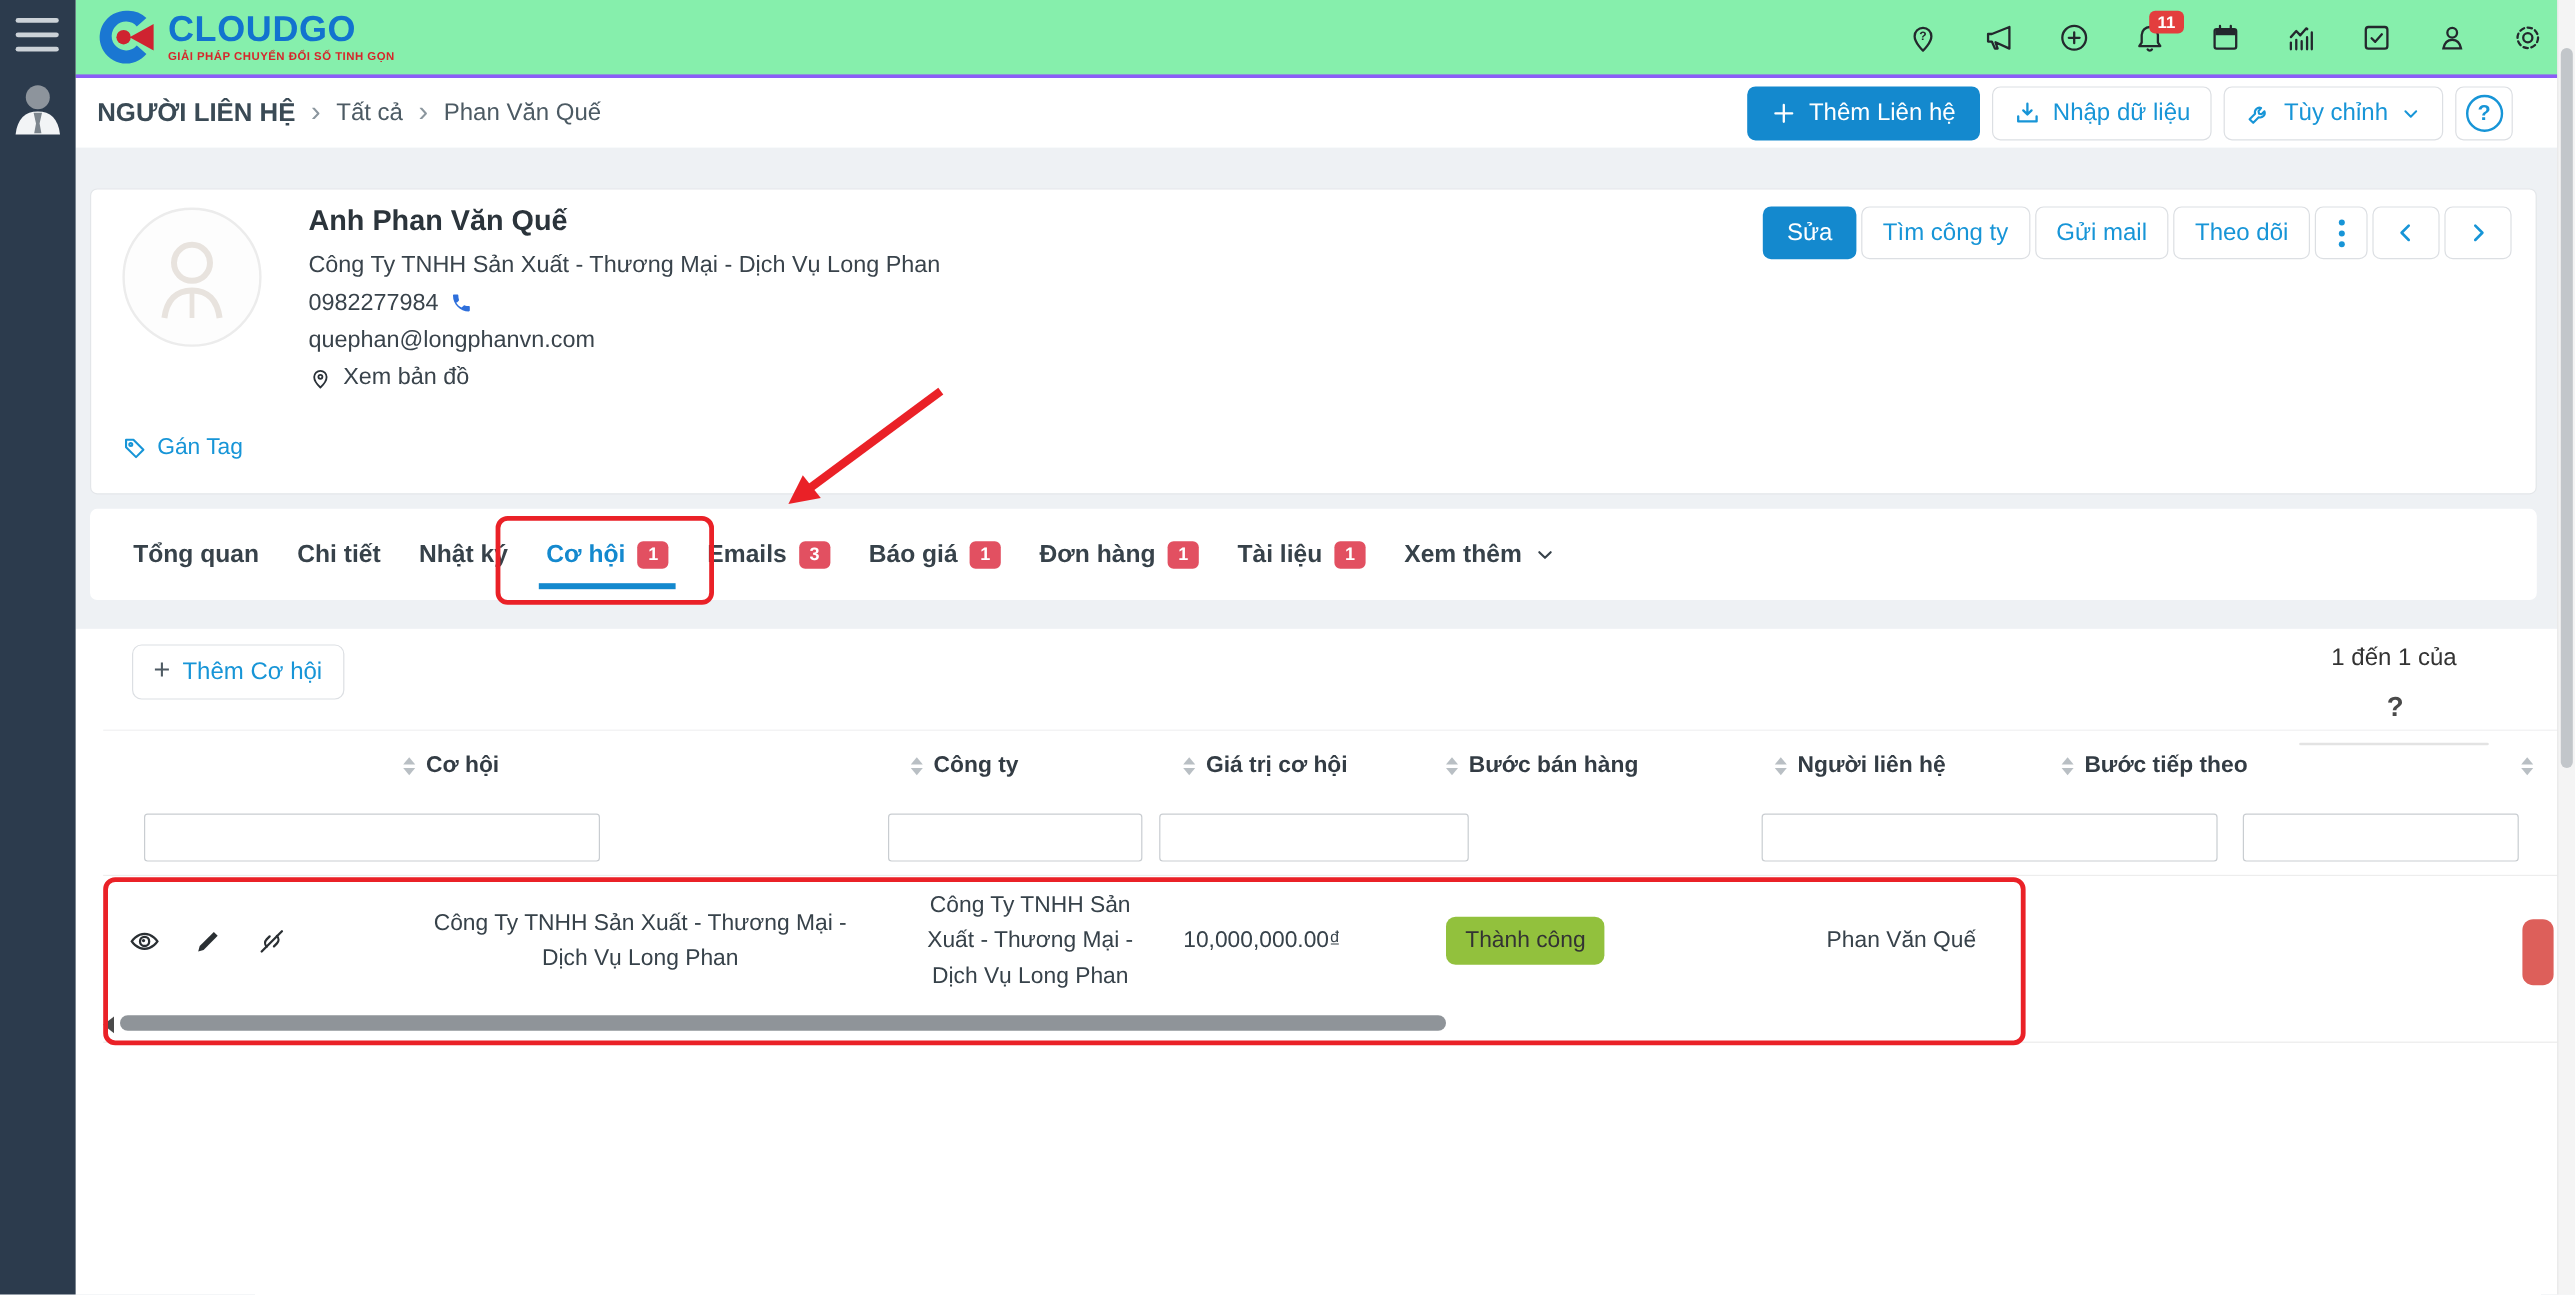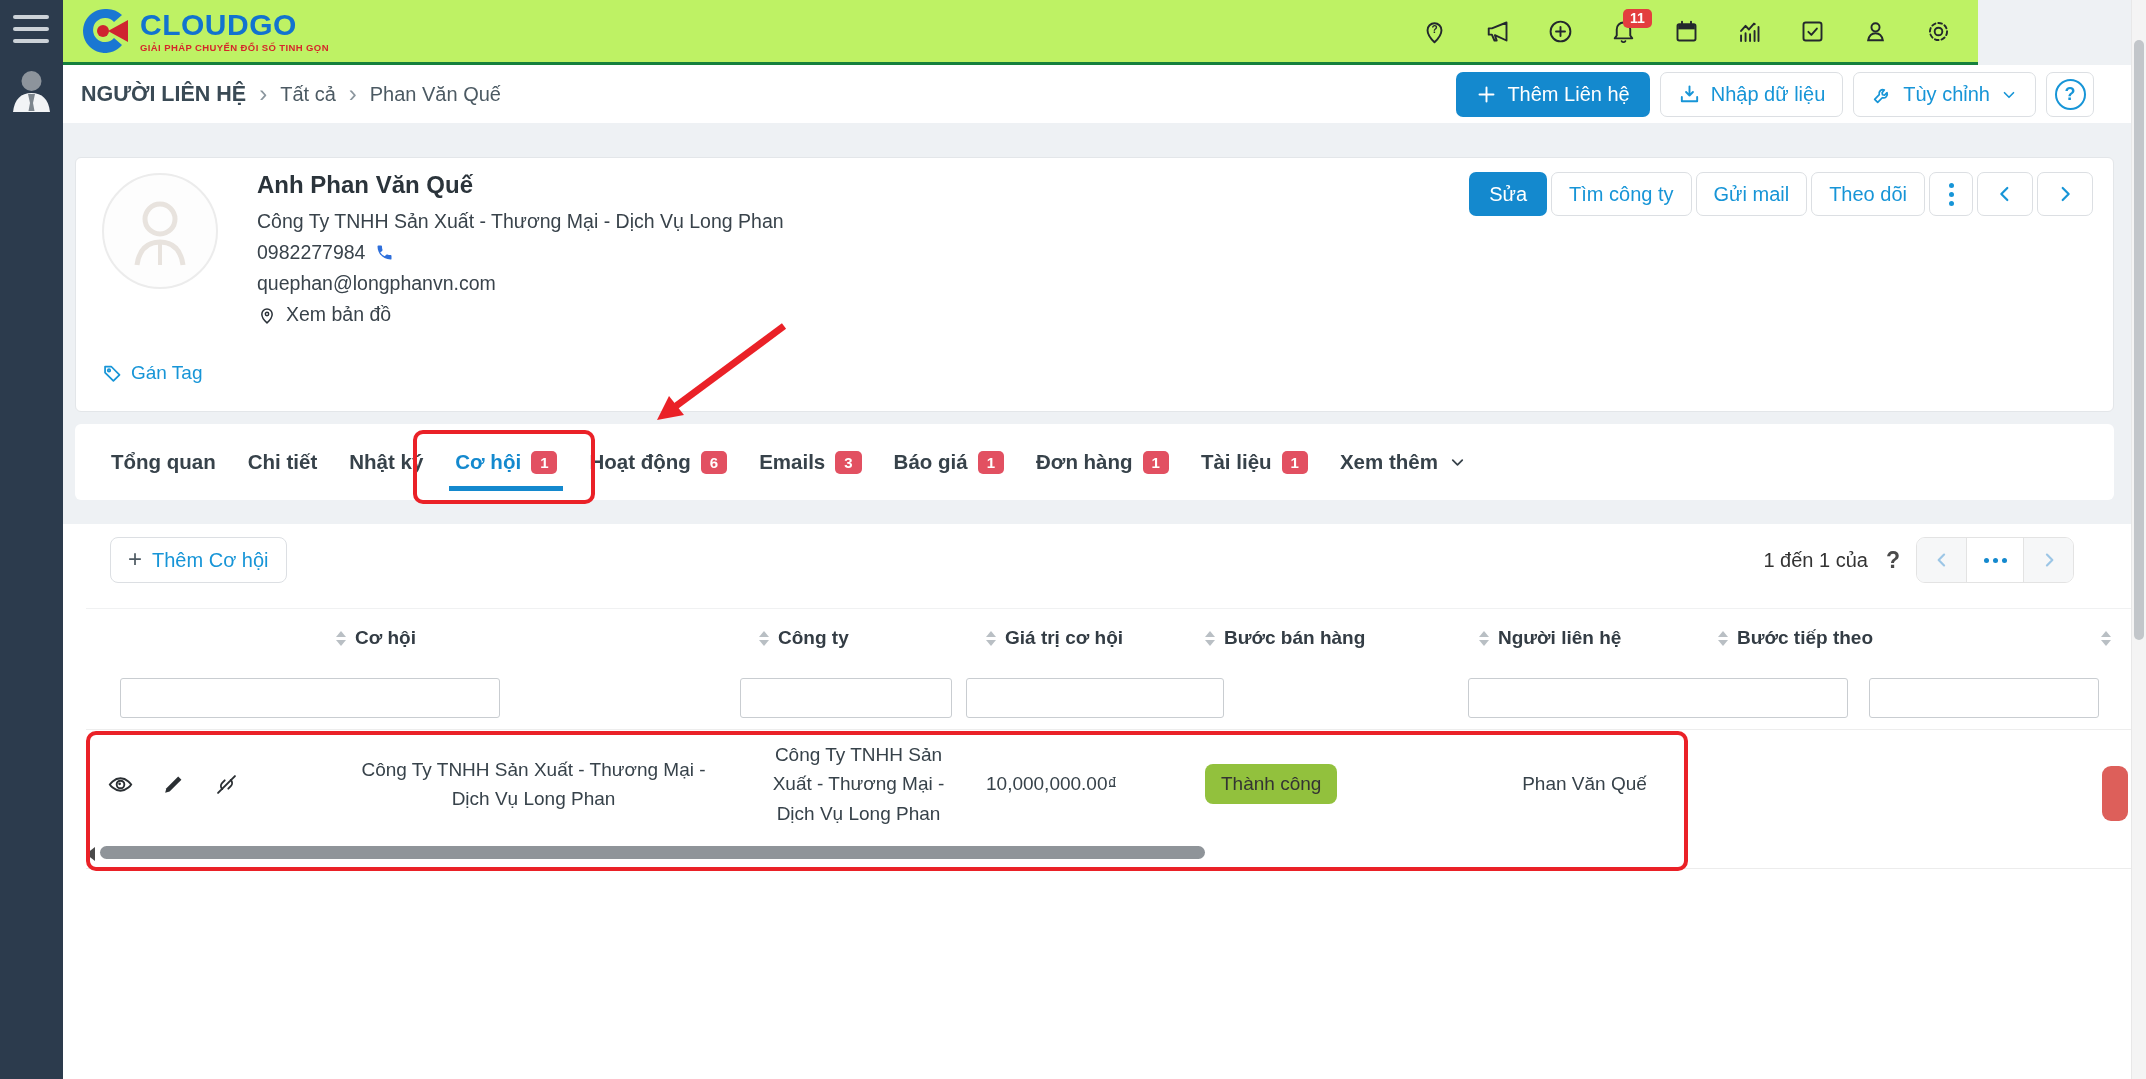--- a/index.html
+++ b/index.html
@@ -7,22 +7,22 @@
        font-family:"Liberation Sans","DejaVu Sans",sans-serif;color:#37424a;}
   svg{display:block}
 
   
   .sidebar{position:absolute;left:0;top:0;width:63px;height:100%;background:#2c3b4d;z-index:6;}
   .hamburger{position:absolute;left:13px;top:15px;width:36px;cursor:pointer;}
   .hamburger i{display:block;height:4px;background:#ccd2d8;border-radius:2px;margin-bottom:8px;}
   .side-user{position:absolute;left:11px;top:68px;}
 
   
-  .topbar{position:absolute;left:63px;top:0;width:1915px;height:62px;background:#bef264;
-          border-bottom:3px solid #15803d;z-index:4;}
+  .topbar{position:absolute;left:63px;top:0;width:2083px;height:62px;background:#86efac;
+          border-bottom:3px solid #8b5cf6;z-index:4;}
   .logo{position:absolute;left:16px;top:5px;display:flex;align-items:center;gap:9px;}
   .logo-text .brand{font-size:30px;font-weight:800;color:#1273cf;letter-spacing:.5px;line-height:30px;}
   .logo-text .tagline{font-size:9.5px;font-weight:700;color:#d6262b;letter-spacing:.4px;margin-top:2px;}
   .gsearch{position:absolute;left:492px;top:9px;width:478px;height:42px;border:1.5px solid #d9dde1;
            border-radius:8px;display:flex;align-items:center;padding:0 14px;gap:11px;background:#fff;}
   .gsearch input{border:none;outline:none;flex:1;font-size:20px;color:#333;background:transparent;
                  font-family:inherit;}
   .gsearch input::placeholder{color:#a7adb3;}
   .topbar-icons{position:absolute;right:26px;top:0;height:62px;display:flex;align-items:center;gap:36px;}
   .tb-ic{position:relative;cursor:pointer;color:#23282d;}
@@ -68,21 +68,21 @@
   .tab.active{color:#1489ce;}
   .tab.active::after{content:"";position:absolute;left:-6px;right:-6px;bottom:9px;height:5px;
                      background:#1489ce;}
   .ann-box{position:absolute;left:-42px;right:-38px;top:6px;bottom:-4px;border:4px solid #ea2127;
            border-radius:10px;pointer-events:none;z-index:22;}
 
   
   .panel{position:absolute;left:63px;top:524px;width:2083px;height:555px;background:#fff;}
   .add-opp{position:absolute;left:47px;top:13px;height:46px;border-radius:8px;}
   .add-opp .plus{color:#4e5a63;font-size:24px;font-weight:400;margin-top:-2px;}
-  .pagination{position:absolute;right:72px;top:13px;display:flex;align-items:center;gap:16px;height:46px;}
+  .pagination{position:absolute;right:72px;top:13px;display:flex;align-items:center;gap:16px;height:46px;flex-direction:column;}
   .pg-text{font-size:20px;color:#333;}
   .pg-q{font-size:23px;color:#4a4a4a;font-weight:600;margin-left:2px;}
   .pg-group{display:flex;border:1px solid #e3e3e3;border-radius:9px;overflow:hidden;height:44px;}
   .pg-btn{width:49px;display:flex;align-items:center;justify-content:center;cursor:pointer;}
   .pg-prev,.pg-next{background:#f6f7f8;}
   .pg-dots{width:56px;background:#fff;border-left:1px solid #e3e3e3;border-right:1px solid #e3e3e3;
            display:flex;align-items:center;justify-content:center;gap:4px;}
   .pg-dots i{width:5px;height:5px;border-radius:50%;background:#1489ce;}
 
   
@@ -343,24 +343,20 @@
       </div>
     <div class="tab">
         <span>Nhật ký</span>
       </div>
     <div class="tab active">
       <span>Cơ hội</span>
         <span class="tbadge">1</span>
       <span class="ann-box"></span>
     </div>
     <div class="tab">
-        <span>Hoạt động</span>
-        <span class="tbadge">6</span>
-      </div>
-    <div class="tab">
         <span>Emails</span>
         <span class="tbadge">3</span>
       </div>
     <div class="tab">
         <span>Báo giá</span>
         <span class="tbadge">1</span>
       </div>
     <div class="tab">
         <span>Đơn hàng</span>
         <span class="tbadge">1</span>

